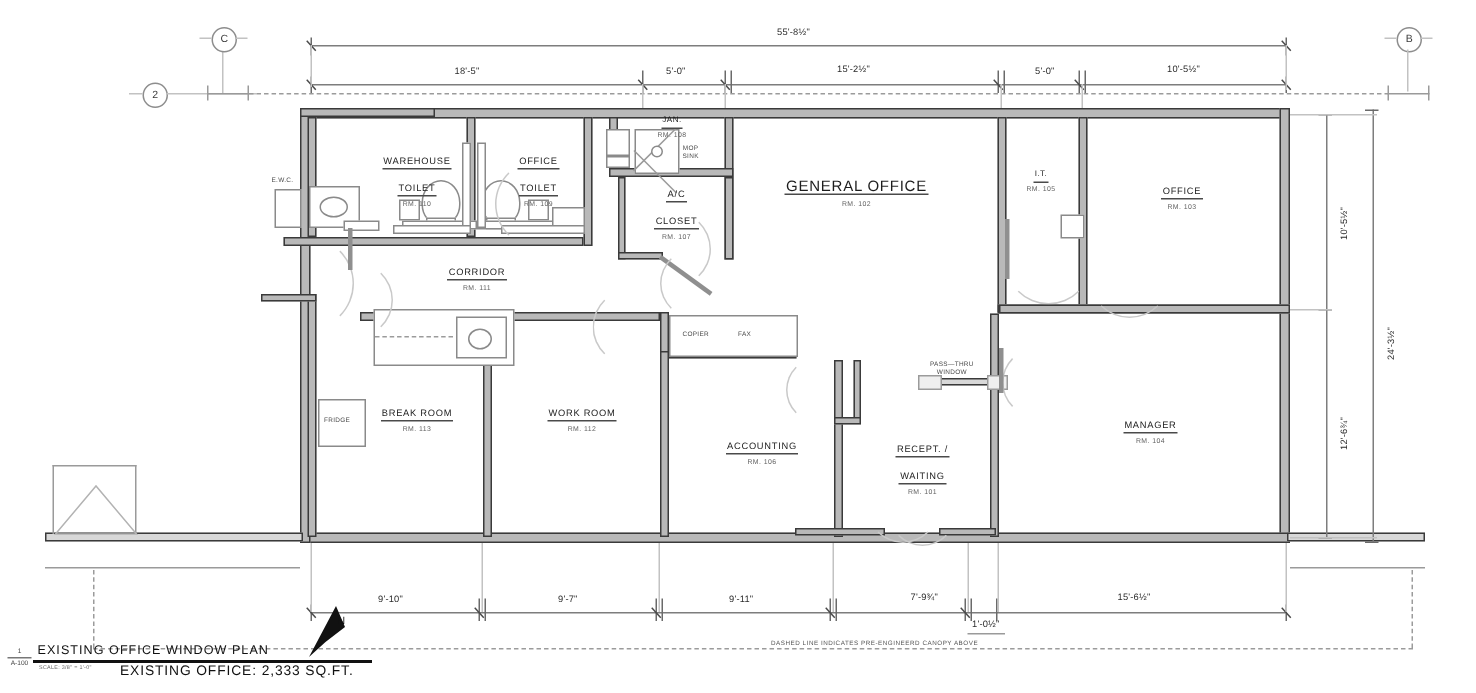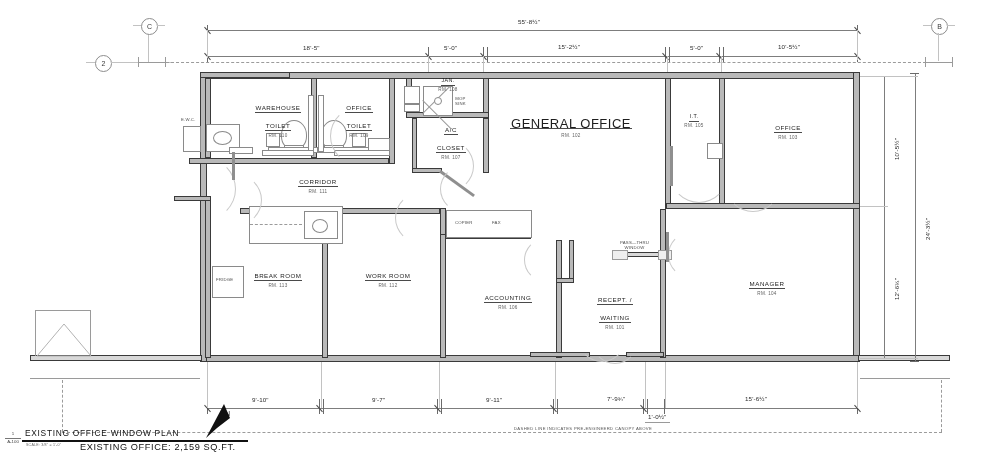--- a/index.html
+++ b/index.html
@@ -23,21 +23,21 @@
   .tick{position:absolute;width:1px;height:9px;background:#6a6a6a;}
   .tickv{position:absolute;height:1px;width:9px;background:#6a6a6a;}
   .slash{position:absolute;width:9px;height:1px;background:#4a4a4a;
          transform:rotate(48deg);}
 
   .dimtxt{position:absolute;font-size:6.2px;letter-spacing:.15px;color:#2b2b2b;
           white-space:nowrap;font-family:"Liberation Sans",sans-serif;}
   .dimtxt.v{transform-origin:0 0;transform:rotate(-90deg);}
 
   .room{position:absolute;text-align:center;white-space:nowrap;}
-  .room .nm{font-size:13px;letter-spacing:.5px;color:#1d1d1d;line-height:9px;
+  .room .nm{font-size:10px;letter-spacing:.5px;color:#1d1d1d;line-height:9px;
             border-bottom:1px solid #4a4a4a;display:inline-block;padding:0 1px;}
   .room .no{font-size:4.6px;letter-spacing:.3px;color:#636363;line-height:6px;
             display:block;margin-top:.5px;}
   .room.small .nm{font-size:6.2px;}
   .room.tiny .nm{font-size:5.4px;letter-spacing:.3px;}
 
   .minitxt{position:absolute;font-size:4.3px;letter-spacing:.2px;color:#4b4b4b;
            white-space:nowrap;text-align:center;}
 
   .bubble{position:absolute;width:15px;height:15px;border-radius:50%;
@@ -401,19 +401,19 @@
   </svg>
 
   <svg class="northarrow" style="left:200px;top:404px;" width="34" height="40">
     <polygon points="24,0 6,34 17,24 30,14" fill="#111"></polygon>
     <text x="25" y="12" font-family="Liberation Sans, sans-serif" font-size="7" fill="#111">N</text>
   </svg>
 
   <div class="title-rule" style="left:22px;top:440px;width:226px;height:2px;"></div>
   <div class="t-main" style="left:25px;top:428px;">EXISTING OFFICE WINDOW PLAN</div>
   <div class="t-scale" style="left:26px;top:443px;">SCALE: 3/8" = 1'-0"</div>
-  <div class="t-sub" style="left:80px;top:442px;">EXISTING OFFICE: 2,159 SQ.FT.</div>
+  <div class="t-sub" style="left:80px;top:442px;">EXISTING OFFICE: 2,333 SQ.FT.</div>
 
   <div class="lt ab" style="left:5px;top:438px;width:16px;height:1px;background:#777;"></div>
   <div class="t-mark" style="left:5px;top:431px;width:16px;">1</div>
   <div class="t-mark" style="left:3px;top:439px;width:20px;">A-100</div>
 
 </div>
 
 </body></html>

